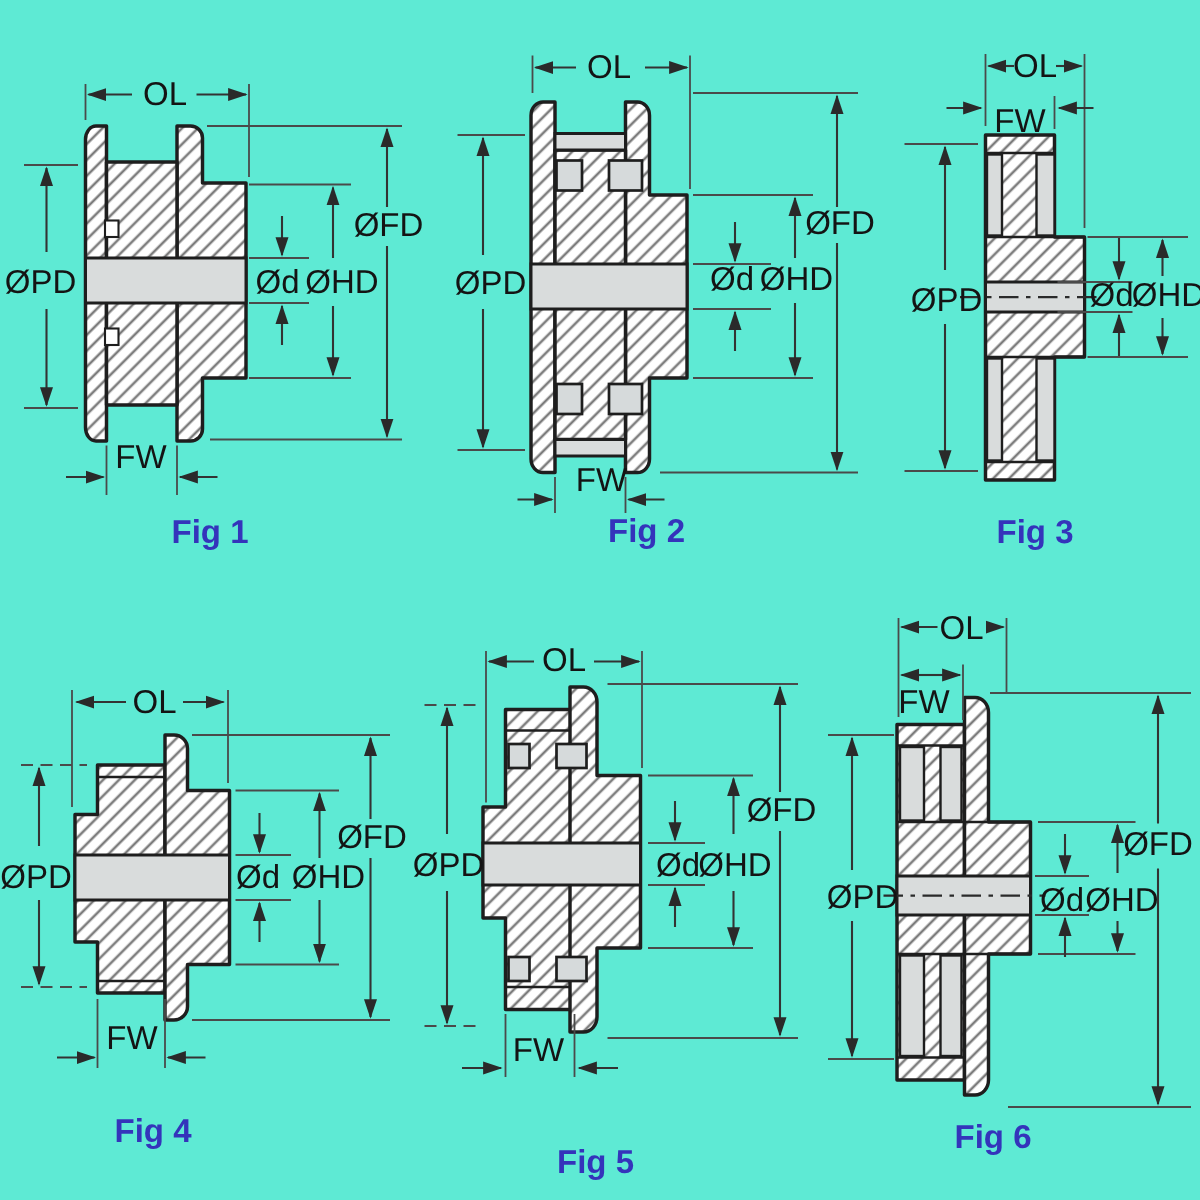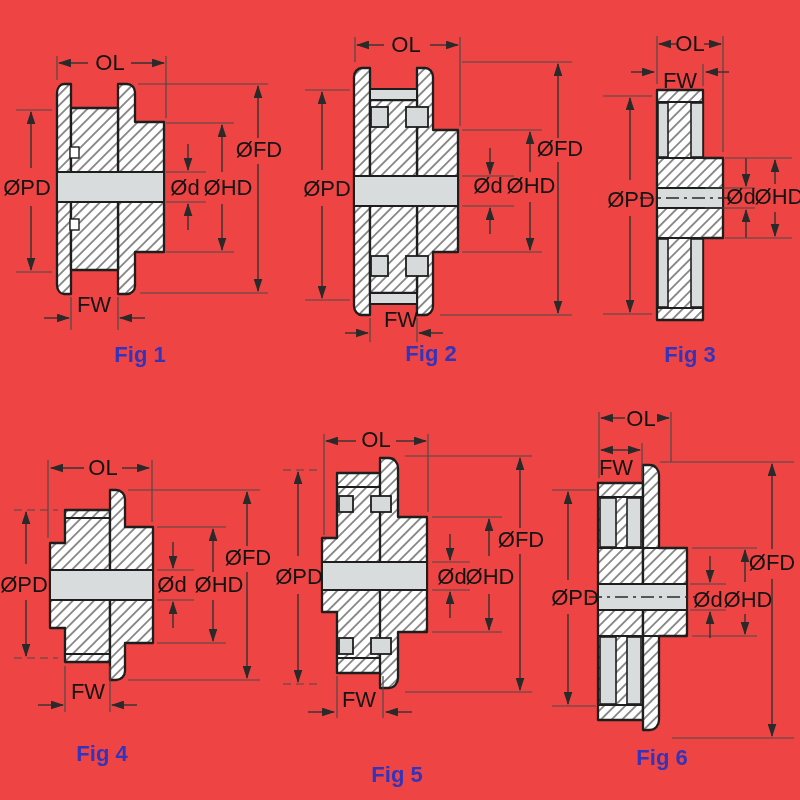--- a/index.html
+++ b/index.html
@@ -1,16 +1,16 @@
 <!DOCTYPE html>
 <html><head>
 <meta charset="utf-8">
 <style>
   html,body{margin:0;padding:0;background:#ffffff;width:800px;height:800px;overflow:hidden;}
-  #stage{position:relative;width:800px;height:800px;background:#ef4444;}
+  #stage{position:relative;width:800px;height:800px;background:#5eead4;}
   svg{display:block;}
   
   .part{fill:url(#hatch);stroke:#1e1e1e;stroke-width:2.3;stroke-linejoin:round;}
   
   .gry{fill:#d9dcdc;stroke:#1e1e1e;stroke-width:2;}
   .sq{fill:#d6dadb;stroke:#1e1e1e;stroke-width:1.8;}
   .slot{fill:#d9dcdc;stroke:#1e1e1e;stroke-width:1.6;}
   .notch{fill:#ffffff;stroke:#1e1e1e;stroke-width:1.4;}
   .inl{stroke:#1e1e1e;stroke-width:1.8;fill:none;}
   

